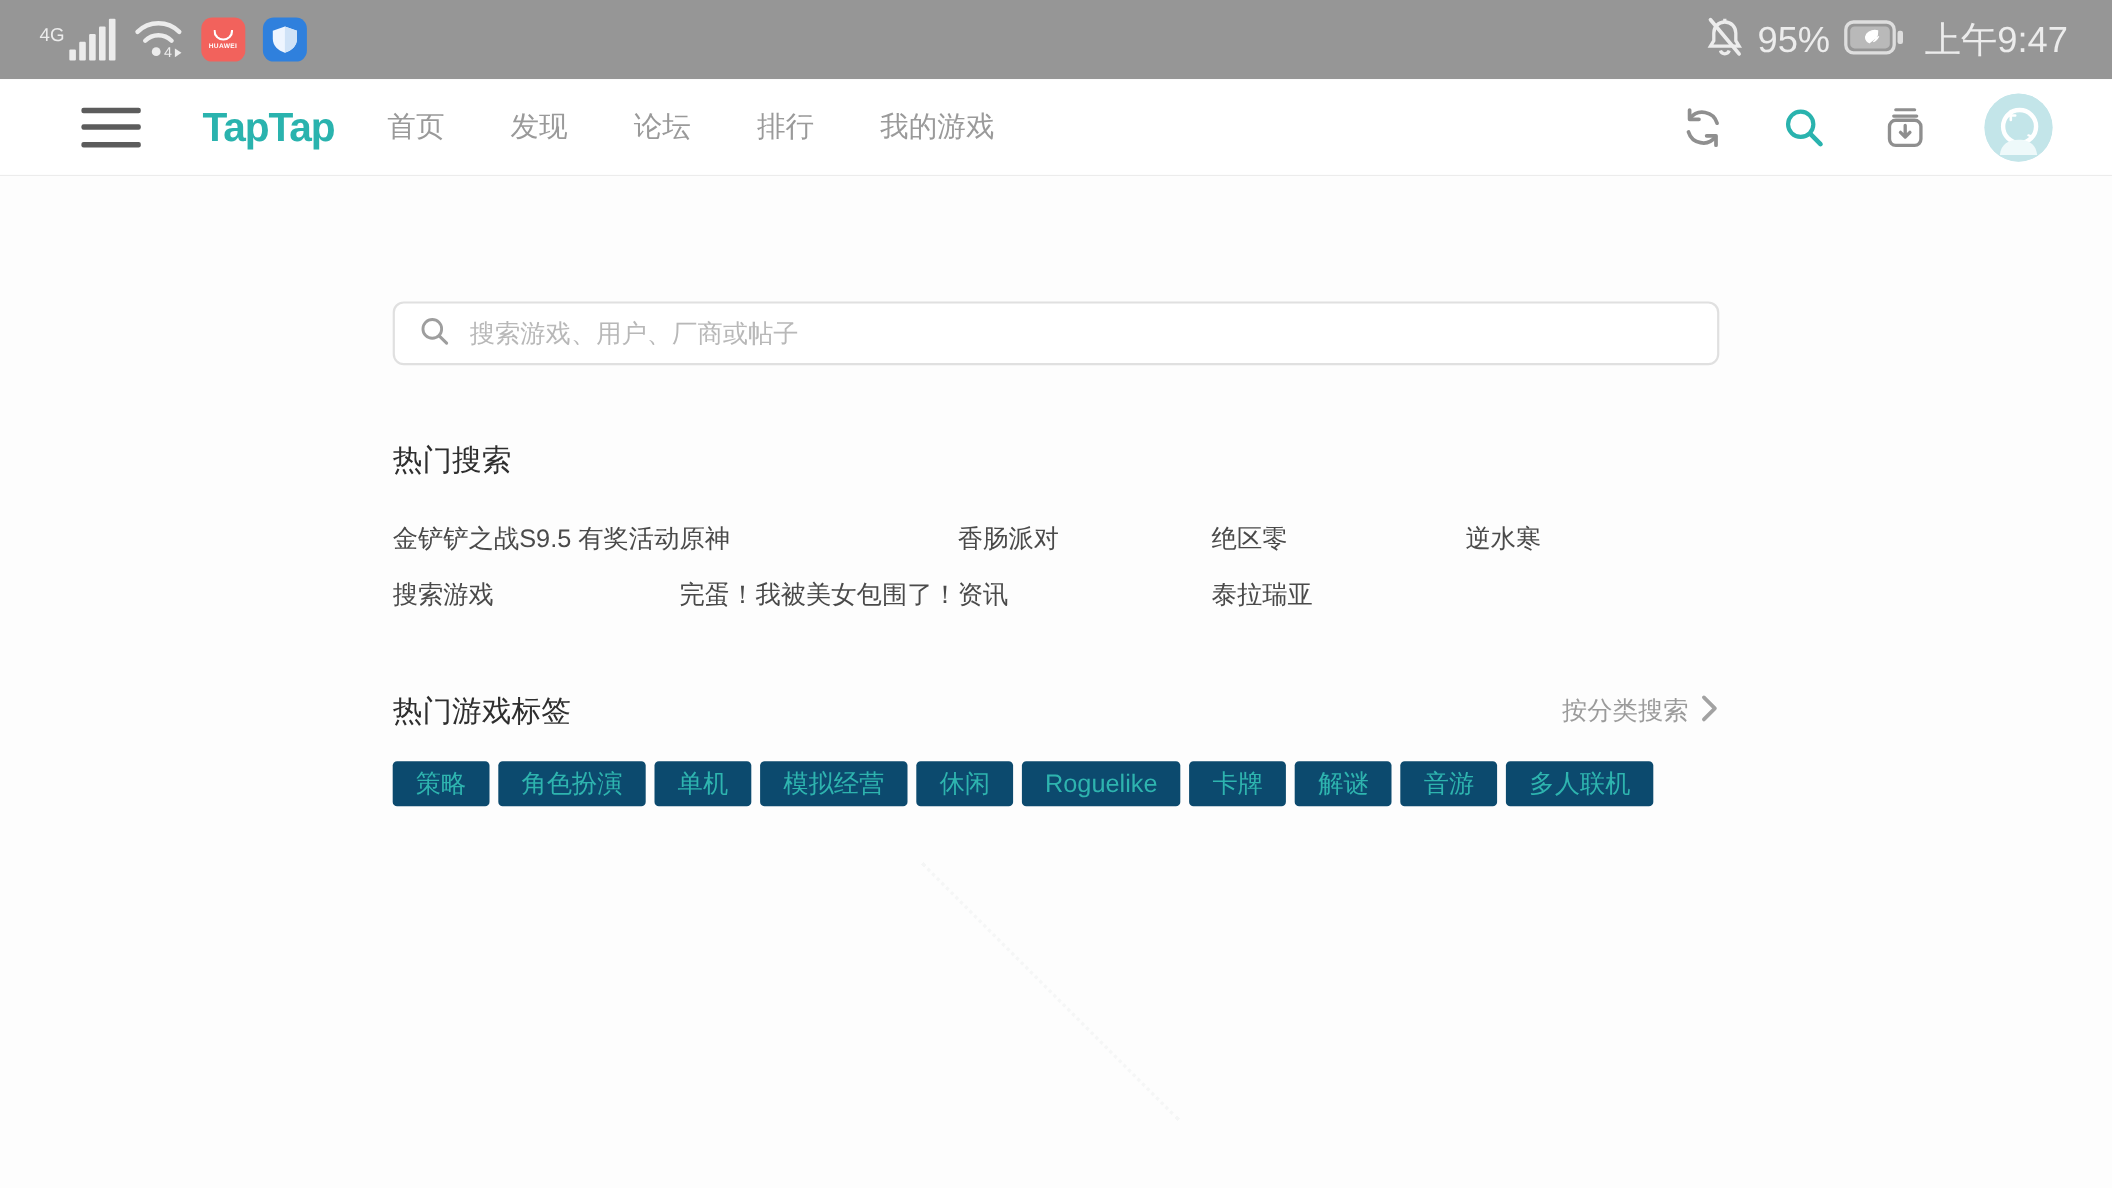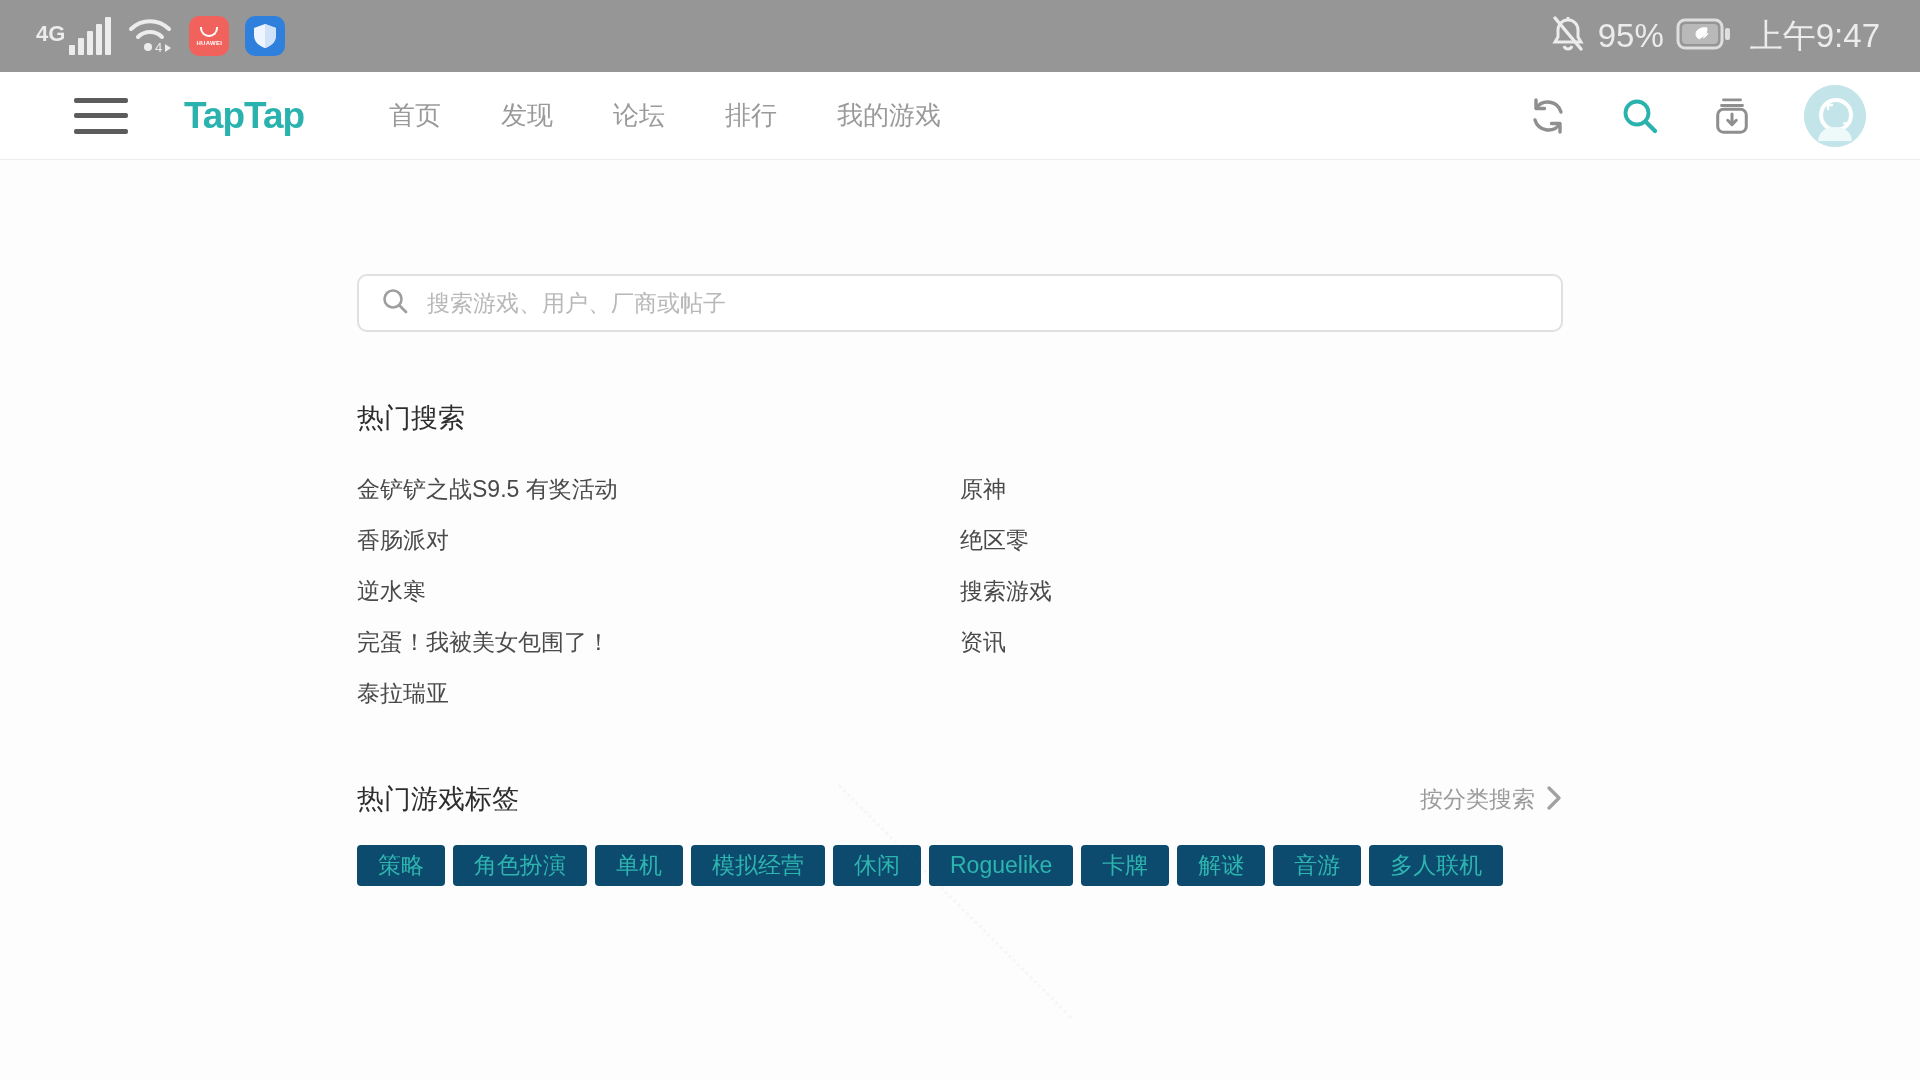--- a/index.html
+++ b/index.html
@@ -8,61 +8,61 @@
   .screen { position:relative; width:1920px; height:1080px; background:#fdfdfd; }
 
   
   .status-bar{
     height:72px; background:#969696; display:flex; align-items:center;
     padding:0 40px 0 36px; color:#ececec;
   }
   .sb-left{ display:flex; align-items:center; gap:16px; }
   .sb-right{ margin-left:auto; display:flex; align-items:center; gap:12px; }
   .signal-wrap{ display:flex; align-items:flex-start; gap:4px; }
-  .sb-4g{ font-size:22px; font-weight:700; color:#ececec; line-height:1; margin-top:6px; }
+  .sb-4g{ font-size:17px; font-weight:400; color:#ececec; line-height:1; margin-top:6px; }
   .sig-bars{ display:flex; align-items:flex-end; gap:3px; height:38px; }
   .sig-bars i{ display:block; width:6px; background:#ececec; border-radius:1px; }
   .sb-pct{ font-size:33px; color:#ececec; }
   .sb-time{ font-size:33px; color:#ececec; margin-left:6px; white-space:nowrap; }
   .app-badge{ width:40px; height:40px; border-radius:10px; position:relative; flex:0 0 auto; }
   .badge-red{ background:#f2625c; display:flex; flex-direction:column; align-items:center; justify-content:center; }
   .badge-red .smile{ width:18px; height:10px; border:2.5px solid #fff; border-top:none; border-radius:0 0 12px 12px; margin-bottom:3px; }
   .badge-red .hw{ font-size:6px; font-weight:700; color:#fff; letter-spacing:.3px; }
   .badge-blue{ background:#2f80dd; display:flex; align-items:center; justify-content:center; }
 
   
   .nav-bar{
     height:88px; background:#fff; border-bottom:1px solid #ececec;
     display:flex; align-items:center; padding:0 54px 0 74px;
   }
   .hamburger{ width:54px; height:36px; display:flex; flex-direction:column; justify-content:space-between; cursor:pointer; }
   .hamburger i{ display:block; height:5px; background:#5c5c5c; border-radius:2px; }
   .logo{ font-size:37px; font-weight:700; color:#2ab3ae; letter-spacing:-1px; margin-left:56px; }
-  .nav-items{ display:flex; align-items:center; gap:60px; margin-left:85px; }
+  .nav-items{ display:flex; align-items:center; gap:60px; margin-left:48px; }
   .nav-item{ font-size:26px; color:#9a9a9a; cursor:pointer; white-space:nowrap; }
   .nav-actions{ margin-left:auto; display:flex; align-items:center; gap:52px; }
   .icon-btn{ width:40px; height:40px; display:flex; align-items:center; justify-content:center; cursor:pointer; }
   .avatar{ width:62px; height:62px; border-radius:50%; background:#c3e5e9; position:relative; overflow:hidden; cursor:pointer; }
 
   
   .content{ width:1206px; margin:0 auto; }
   .search-box{
     margin-top:114px; height:58px; border:2px solid #e0e0e0; border-radius:10px;
     display:flex; align-items:center; padding:0 20px 0 22px; background:#fff;
   }
   .search-box input{
     border:none; outline:none; flex:1; font-size:23px; color:#333; margin-left:18px;
     font-family:inherit; background:transparent;
   }
   .search-box input::placeholder{ color:#b8b8b8; }
 
   .section-title{ font-size:27px; font-weight:500; color:#2e2e2e; }
   .hot-search-title{ margin-top:68px; }
   .hot-grid{
-    margin-top:28px; display:grid; grid-template-columns:repeat(2,1fr); 
+    margin-top:28px; display:grid; grid-template-columns:repeat(5,1fr); 
     grid-auto-rows:51px; align-items:center;
   }
   .hot-item{ font-size:23px; color:#4a4a4a; cursor:pointer; white-space:nowrap; }
 
   .tags-header{ margin-top:62px; display:flex; align-items:center; }
   .more-link{ margin-left:auto; display:flex; align-items:flex-end; gap:10px; cursor:pointer; }
   .more-label{ font-size:23px; color:#9b9b9b; }
 
   .tags-row{ margin-top:28px; display:flex; flex-wrap:wrap; gap:8px; }
   .tag-pill{

